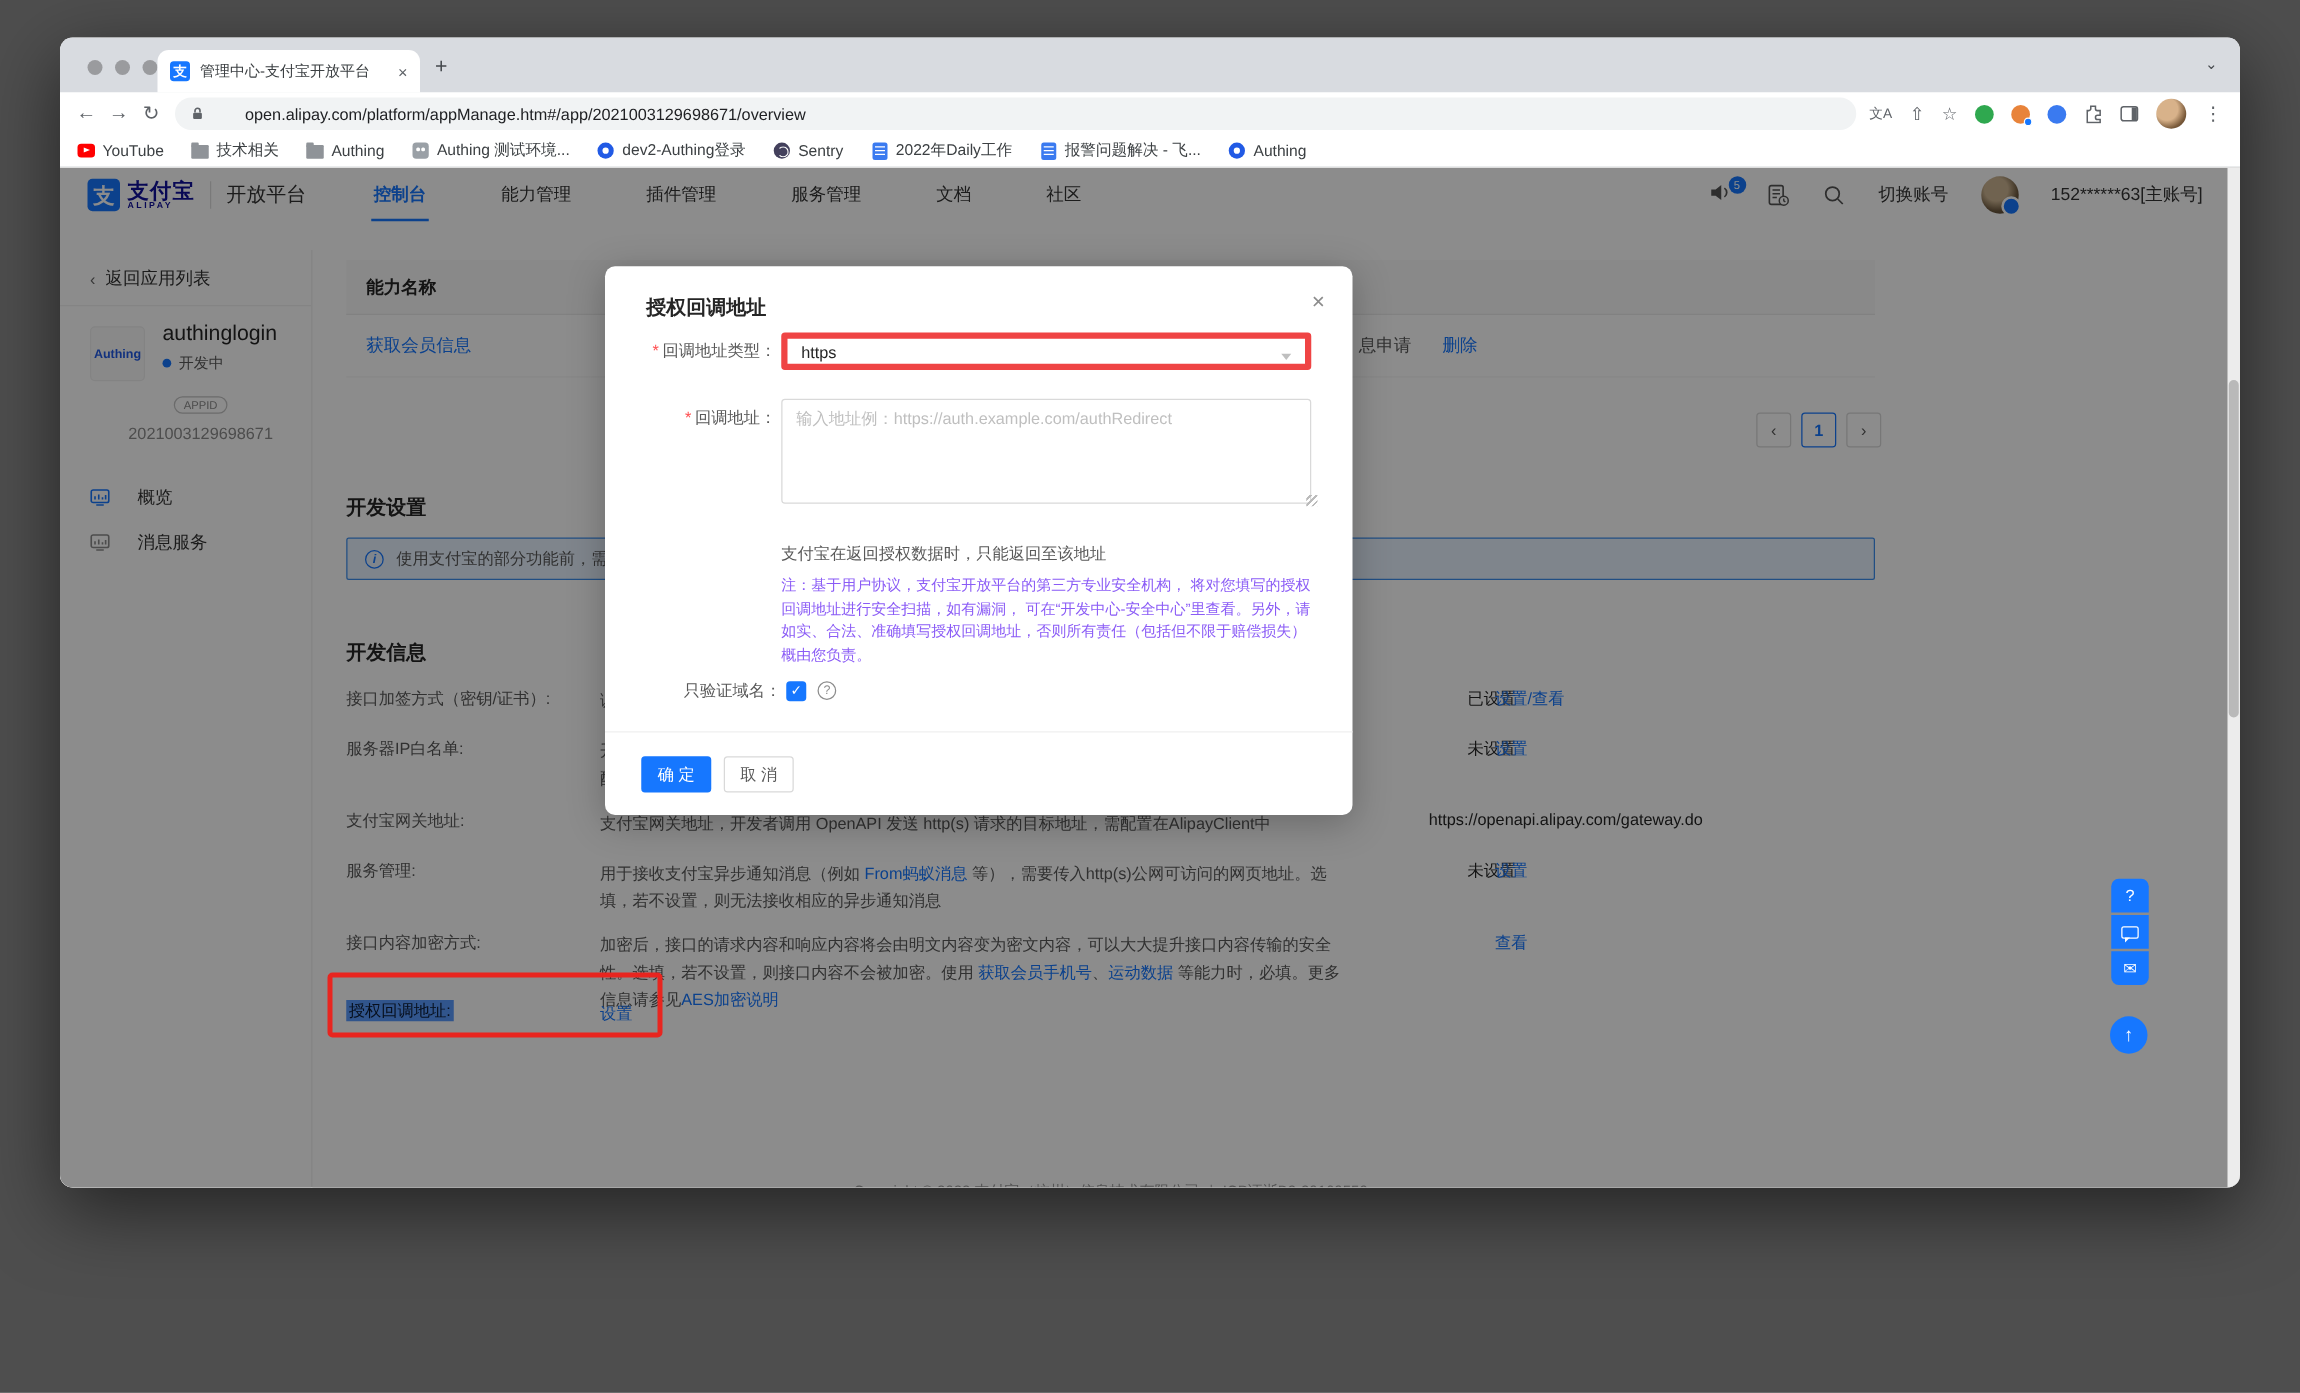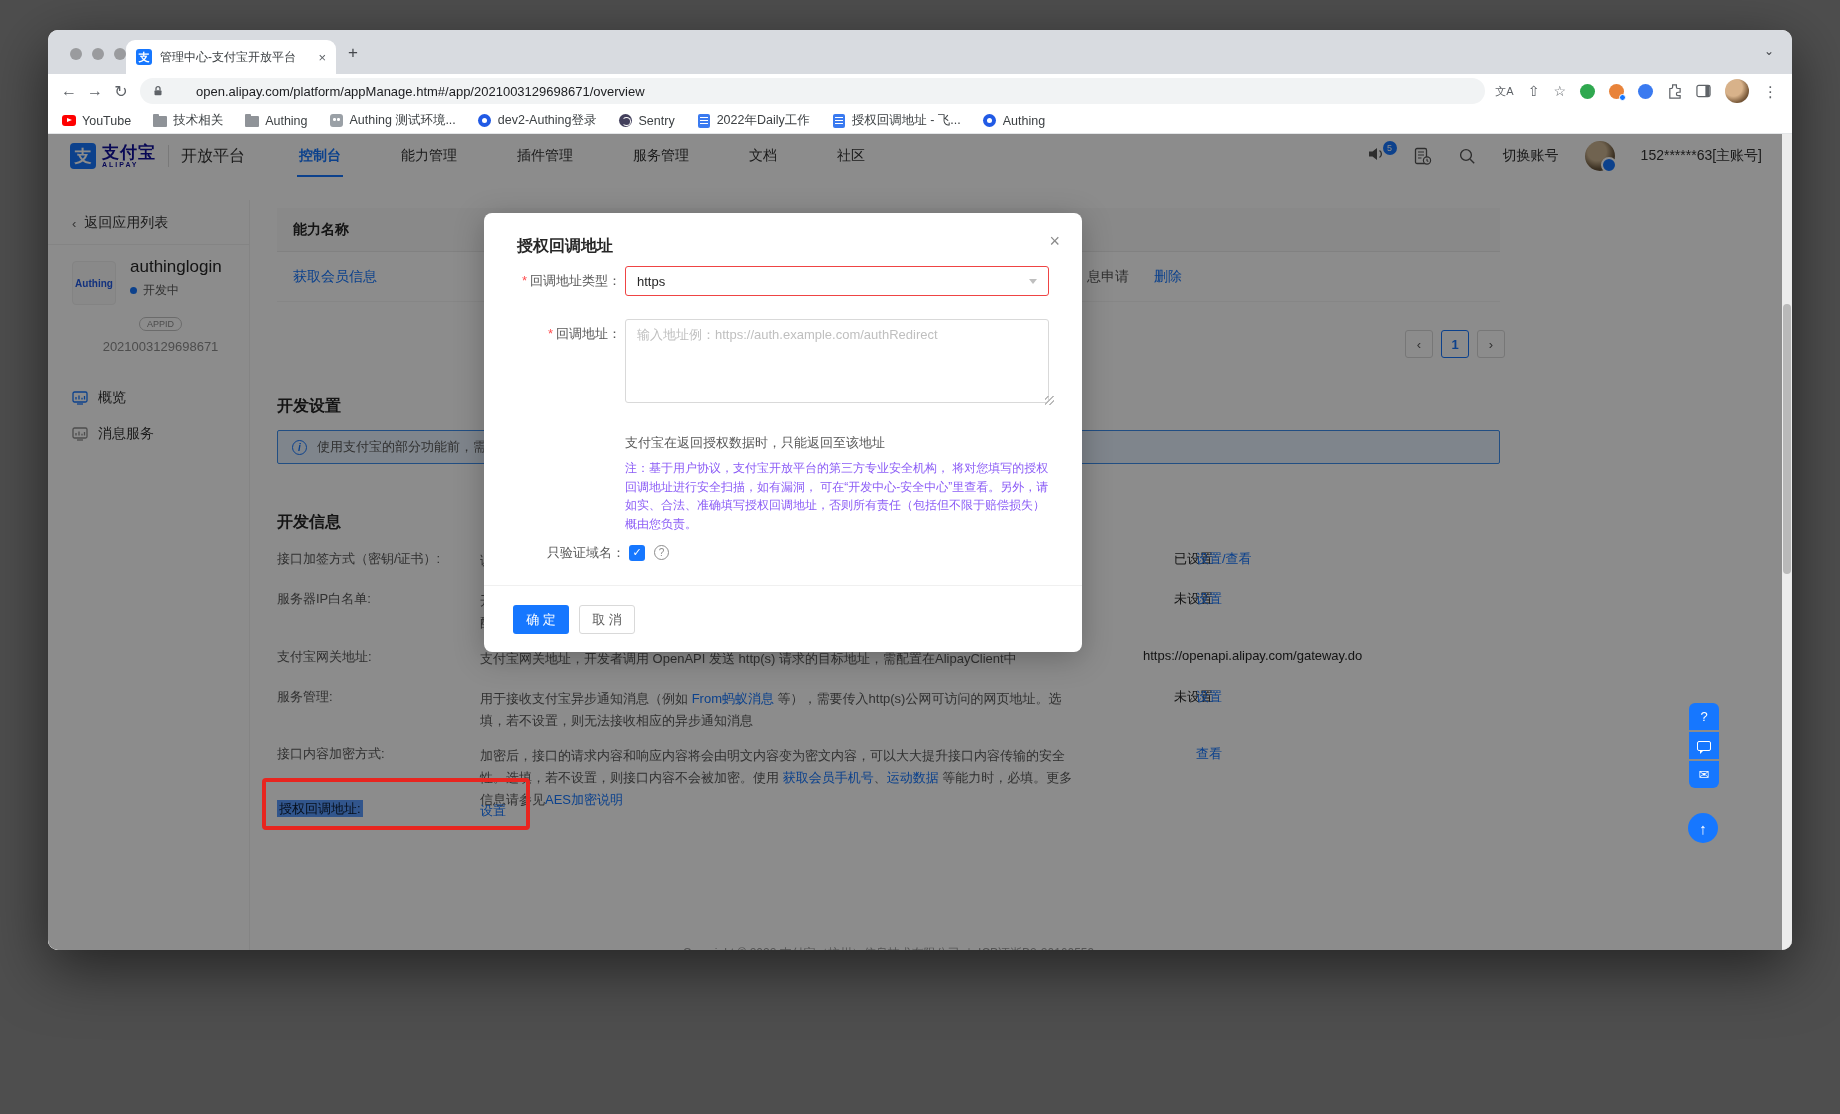--- a/index.html
+++ b/index.html
@@ -90,21 +90,21 @@
   .app-block { padding:16px 0 0 24px; position:relative; }
   .app-logo { width:44px; height:44px; border:1px solid #eee; border-radius:4px; background:#fafafa;
     display:flex; align-items:center; justify-content:center; font-size:10px; font-weight:bold; color:#215ae5; }
   .app-name { position:absolute; left:82px; top:12px; font-size:17px; color:#262626; }
   .app-status { position:absolute; left:82px; top:37px; font-size:12px; color:#595959; display:flex; align-items:center; gap:6px; }
   .st-dot { width:7px; height:7px; border-radius:50%; background:#1677ff; }
   .appid-row { display:flex; align-items:center; gap:8px; margin-top:12px;flex-direction:column; }
   .appid-pill { border:1px solid #c4c4c4; border-radius:9px; font-size:9px; color:#8c8c8c; padding:1px 7px; }
   .appid-num { font-size:13px; color:#8c8c8c; }
   .side-menu { margin-top:26px; }
-  .side-item { display:flex; align-items:center; gap:10px; font-size:14px; color:#333; padding:9px 0 9px 24px; }
+  .side-item { display:flex; align-items:center; gap:22px; font-size:14px; color:#333; padding:9px 0 9px 24px; }
 
   .content { position:absolute; left:202px; top:66px; right:10px; bottom:0; }
 
   .cap-section { position:absolute; left:27px; top:8px; width:1223px; }
   .cap-head { background:#fafafa; border-bottom:1px solid #ececec; height:44px; display:flex; align-items:center;
     padding-left:16px; font-size:14px; font-weight:bold; color:#262626; }
   .cap-row { height:50px; position:relative; border-bottom:1px solid #f5f5f5; }
   .cap-link { position:absolute; left:16px; top:16px; font-size:14px; color:#1677ff; }
   .cap-partial { position:absolute; left:810px; top:16px; font-size:14px; color:#595959; }
   .cap-del { position:absolute; left:877px; top:16px; font-size:14px; color:#1677ff; }
@@ -151,21 +151,21 @@
   .scroll-thumb { position:absolute; left:1px; top:170px; width:8px; height:270px; background:#b9b9b9; border-radius:4px; }
 
   
   .modal { position:absolute; left:436px; top:79px; width:598px; height:439px; background:#fff;
     border-radius:8px; z-index:60; box-shadow:0 6px 30px rgba(0,0,0,.25); }
   .modal-title { position:absolute; left:33px; top:23px; font-size:16px; font-weight:bold; color:#262626; }
   .modal-close { position:absolute; right:22px; top:18px; font-size:18px; color:#8c8c8c; }
   .form-row { position:absolute; left:0; display:flex; }
   .f-label { width:137px; text-align:right; font-size:13px; color:#595959; padding-top:6px; }
   .req { color:#ff4d4f; margin-right:3px; }
-  .f-select { margin-left:4px; width:424px; height:30px; border:1px solid #ef4444; border-radius:3px;
+  .f-select { margin-left:4px; width:424px; height:30px; border:5px solid #ef4444; border-radius:3px;
     display:flex; align-items:center; padding:0 11px; font-size:13px; color:#262626; position:relative; background:#fff; }
   .sel-caret { position:absolute; right:11px; top:12px; border-left:4.5px solid transparent;
     border-right:4.5px solid transparent; border-top:5px solid #bfbfbf; }
   .f-textarea { margin-left:4px; width:424px; height:84px; border:1px solid #d9d9d9; border-radius:3px;
     font-size:13px; color:#262626; padding:6px 11px; resize:none; font-family:"Liberation Sans","DejaVu Sans",sans-serif; position:relative; }
   .f-textarea::placeholder { color:#bfbfbf; }
   .ta-grip { position:absolute; left:561px; top:183px; width:9px; height:9px;
     background:repeating-linear-gradient(135deg, transparent 0 2px, #bbb 2px 3.5px); }
   .m-help { position:absolute; left:141px; top:221px; width:430px; font-size:13px; color:#595959; }
   .m-note { position:absolute; left:141px; top:246px; width:424px; font-size:12px; color:#8b5cf6; line-height:1.55; }
@@ -269,21 +269,21 @@
     <div class="bm">
         <span class="bm-ico">
           <span class="ico-doc"></span>
         </span>
         <span>2022年Daily工作</span>
       </div>
     <div class="bm">
         <span class="bm-ico">
           <span class="ico-doc"></span>
         </span>
-        <span>授权回调地址 - 飞...</span>
+        <span>报警问题解决 - 飞...</span>
       </div>
     <div class="bm">
         <span class="bm-ico">
           <span class="ico-bdot"></span>
         </span>
         <span>Authing</span>
       </div>
   </div>
 
   <div class="page">

